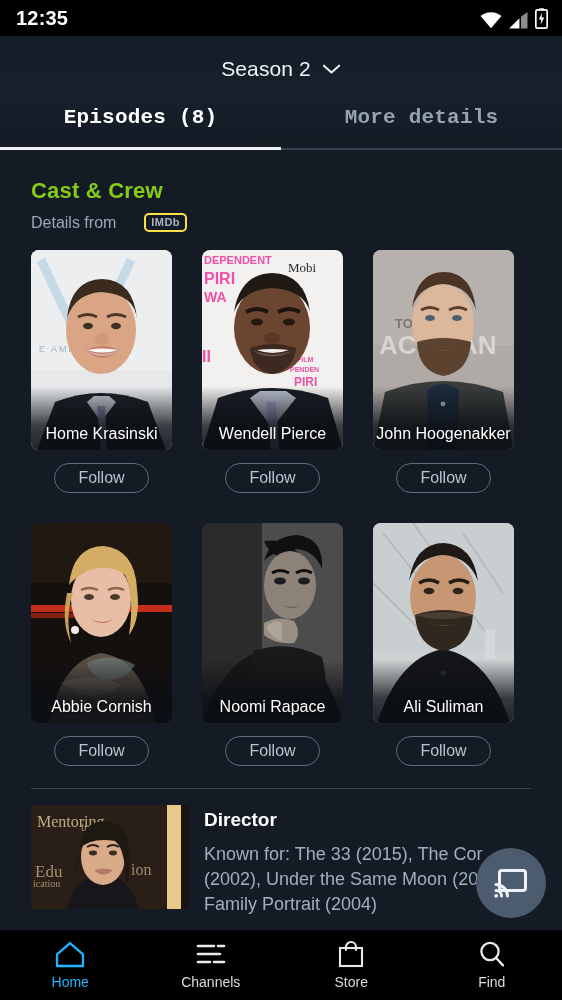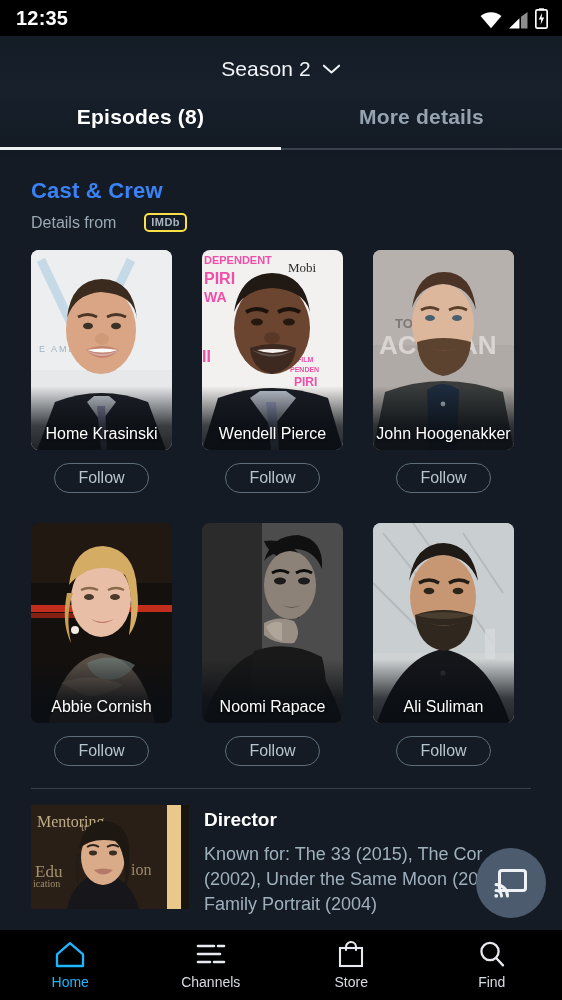--- a/index.html
+++ b/index.html
@@ -29,42 +29,42 @@
     background:linear-gradient(180deg,#141c26 0%, #17202b 45%, #131a24 100%);
     z-index:30;
   }
   .season-row {
     height:54px; display:flex; align-items:center; justify-content:center; gap:11px;
     padding-top:12px;
   }
   .season-label { color:#f2f5f7; font-size:21px; font-weight:400; letter-spacing:.1px; }
   .chev { width:19px; height:12px; display:block; }
 
-  .tabs { display:flex; height:60px; position:relative; }
+  .tabs { display:flex; height:60px; position:relative;font-family:Liberation Mono, monospace; }
   .tab {
     flex:1; display:flex; align-items:center; justify-content:center;
     font-size:21px; font-weight:700; letter-spacing:.2px;
     padding-bottom:6px;
   }
   .tab.active { color:#ffffff; }
   .tab.inactive { color:#95a3b0; }
   .tab-underline-base {
     position:absolute; left:0; bottom:0; width:562px; height:2px; background:#38424e;
   }
   .tab-underline-active {
     position:absolute; left:0; bottom:0; width:281px; height:3px; background:#eef2f5;
   }
 
   
   .content {
     position:absolute; top:154px; left:0; width:562px; height:776px;
     background:#141b24; overflow:hidden;
   }
   .sec-title {
-    color:#3b82f6; font-size:22px; font-weight:700; letter-spacing:.2px;
+    color:#84cc16; font-size:22px; font-weight:700; letter-spacing:.2px;
     margin:24px 0 0 31px;
   }
   .sec-sub {
     display:flex; align-items:center; gap:28px; margin:9px 0 0 31px;
   }
   .sec-sub-text { color:#9aa8b4; font-size:16px; }
   .imdb-badge {
     border:2px solid #fde047; border-radius:5px;
     padding:1px 5px 2px 5px;
     color:#aab6c2; font-size:11px; font-weight:700; letter-spacing:.4px;

